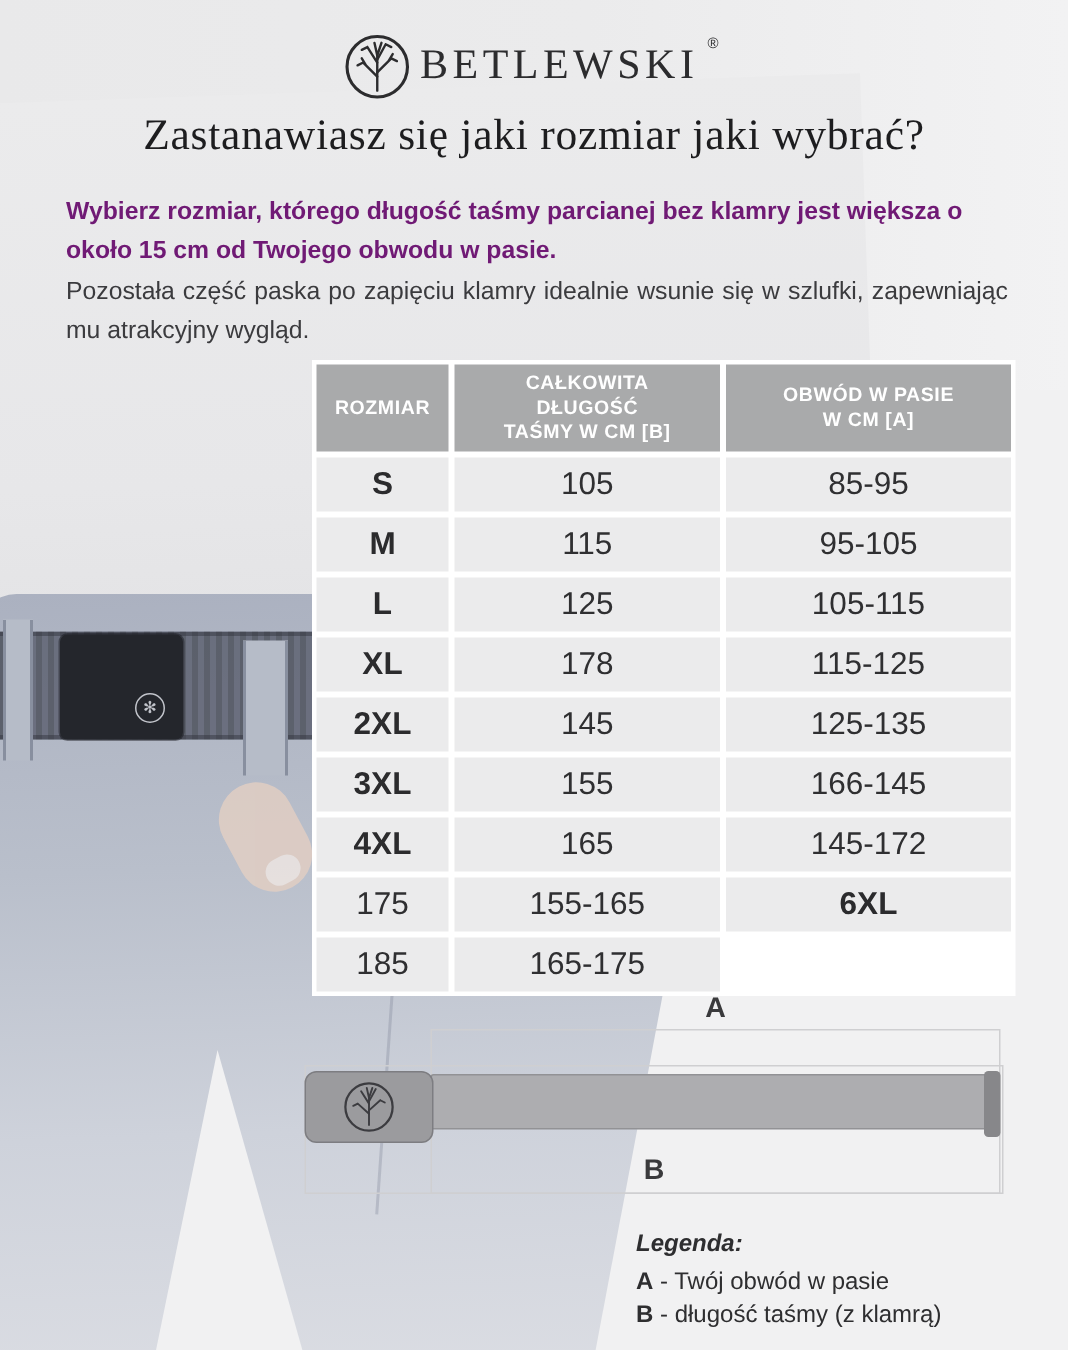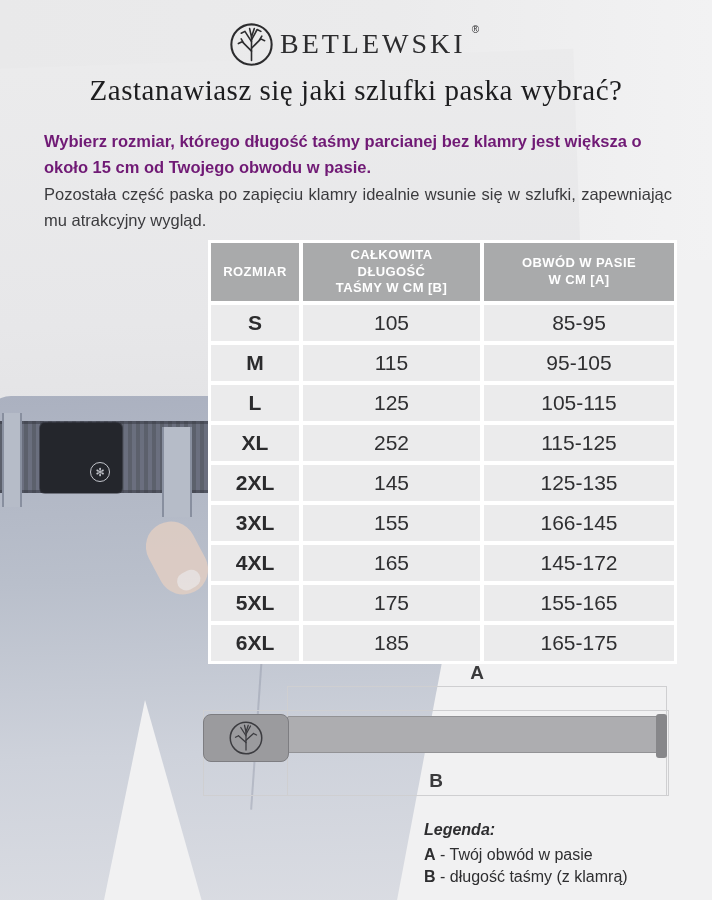--- a/index.html
+++ b/index.html
@@ -126,21 +126,21 @@
         <path d="M24 28 L34 18 M34 18 L38 20 M32 20 L35 15"></path>
         <path d="M24 21 L17 10 M17 10 L13 12"></path>
         <path d="M24 19 L30 8 M30 8 L34 10"></path>
         <path d="M24 16 L22 7 M24 16 L27 7"></path>
       </svg>
     </span>
     <span class="wordmark">BETLEWSKI</span>
     <span class="reg">®</span>
   </header>
 
-  <h1 class="headline">Zastanawiasz się jaki szlufki paska wybrać?</h1>
+  <h1 class="headline">Zastanawiasz się jaki rozmiar jaki wybrać?</h1>
   <p class="para bold">Wybierz rozmiar, którego długość taśmy parcianej bez klamry jest większa o około 15 cm od Twojego obwodu w pasie.</p>
   <p class="para reg">Pozostała część paska po zapięciu klamry idealnie wsunie się w szlufki, zapewniając mu atrakcyjny wygląd.</p>
 
   <div class="size-table">
     <div class="th">
       <span>ROZMIAR</span>
     </div>
     <div class="th">
       <span>CAŁKOWITA</span>
       <span>DŁUGOŚĆ</span>
@@ -157,36 +157,35 @@
 
     <div class="td size">M</div>
     <div class="td">115</div>
     <div class="td">95-105</div>
 
     <div class="td size">L</div>
     <div class="td">125</div>
     <div class="td">105-115</div>
 
     <div class="td size">XL</div>
-    <div class="td">252</div>
+    <div class="td">178</div>
     <div class="td">115-125</div>
 
     <div class="td size">2XL</div>
     <div class="td">145</div>
     <div class="td">125-135</div>
 
     <div class="td size">3XL</div>
     <div class="td">155</div>
     <div class="td">166-145</div>
 
     <div class="td size">4XL</div>
     <div class="td">165</div>
     <div class="td">145-172</div>
 
-    <div class="td size">5XL</div>
     <div class="td">175</div>
     <div class="td">155-165</div>
 
     <div class="td size">6XL</div>
     <div class="td">185</div>
     <div class="td">165-175</div>
   </div>
 
   <div class="diagram">
     <div class="dim-box dim-a-box"></div>

